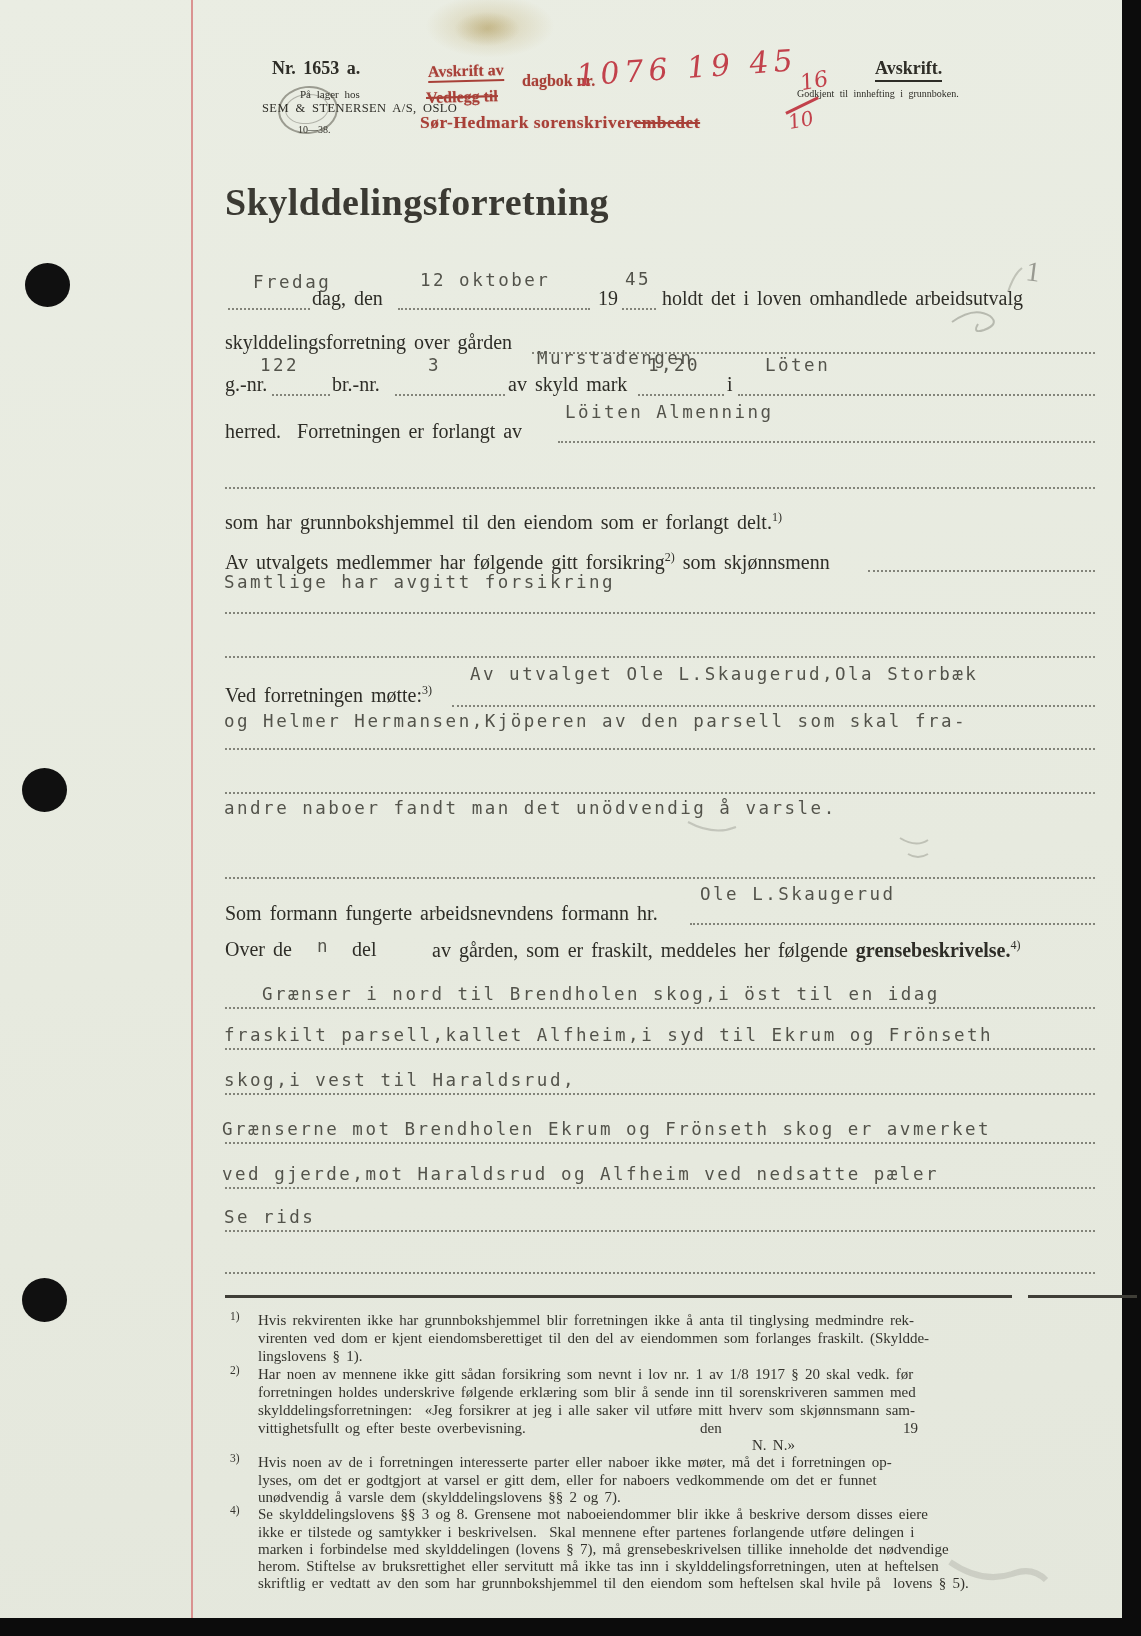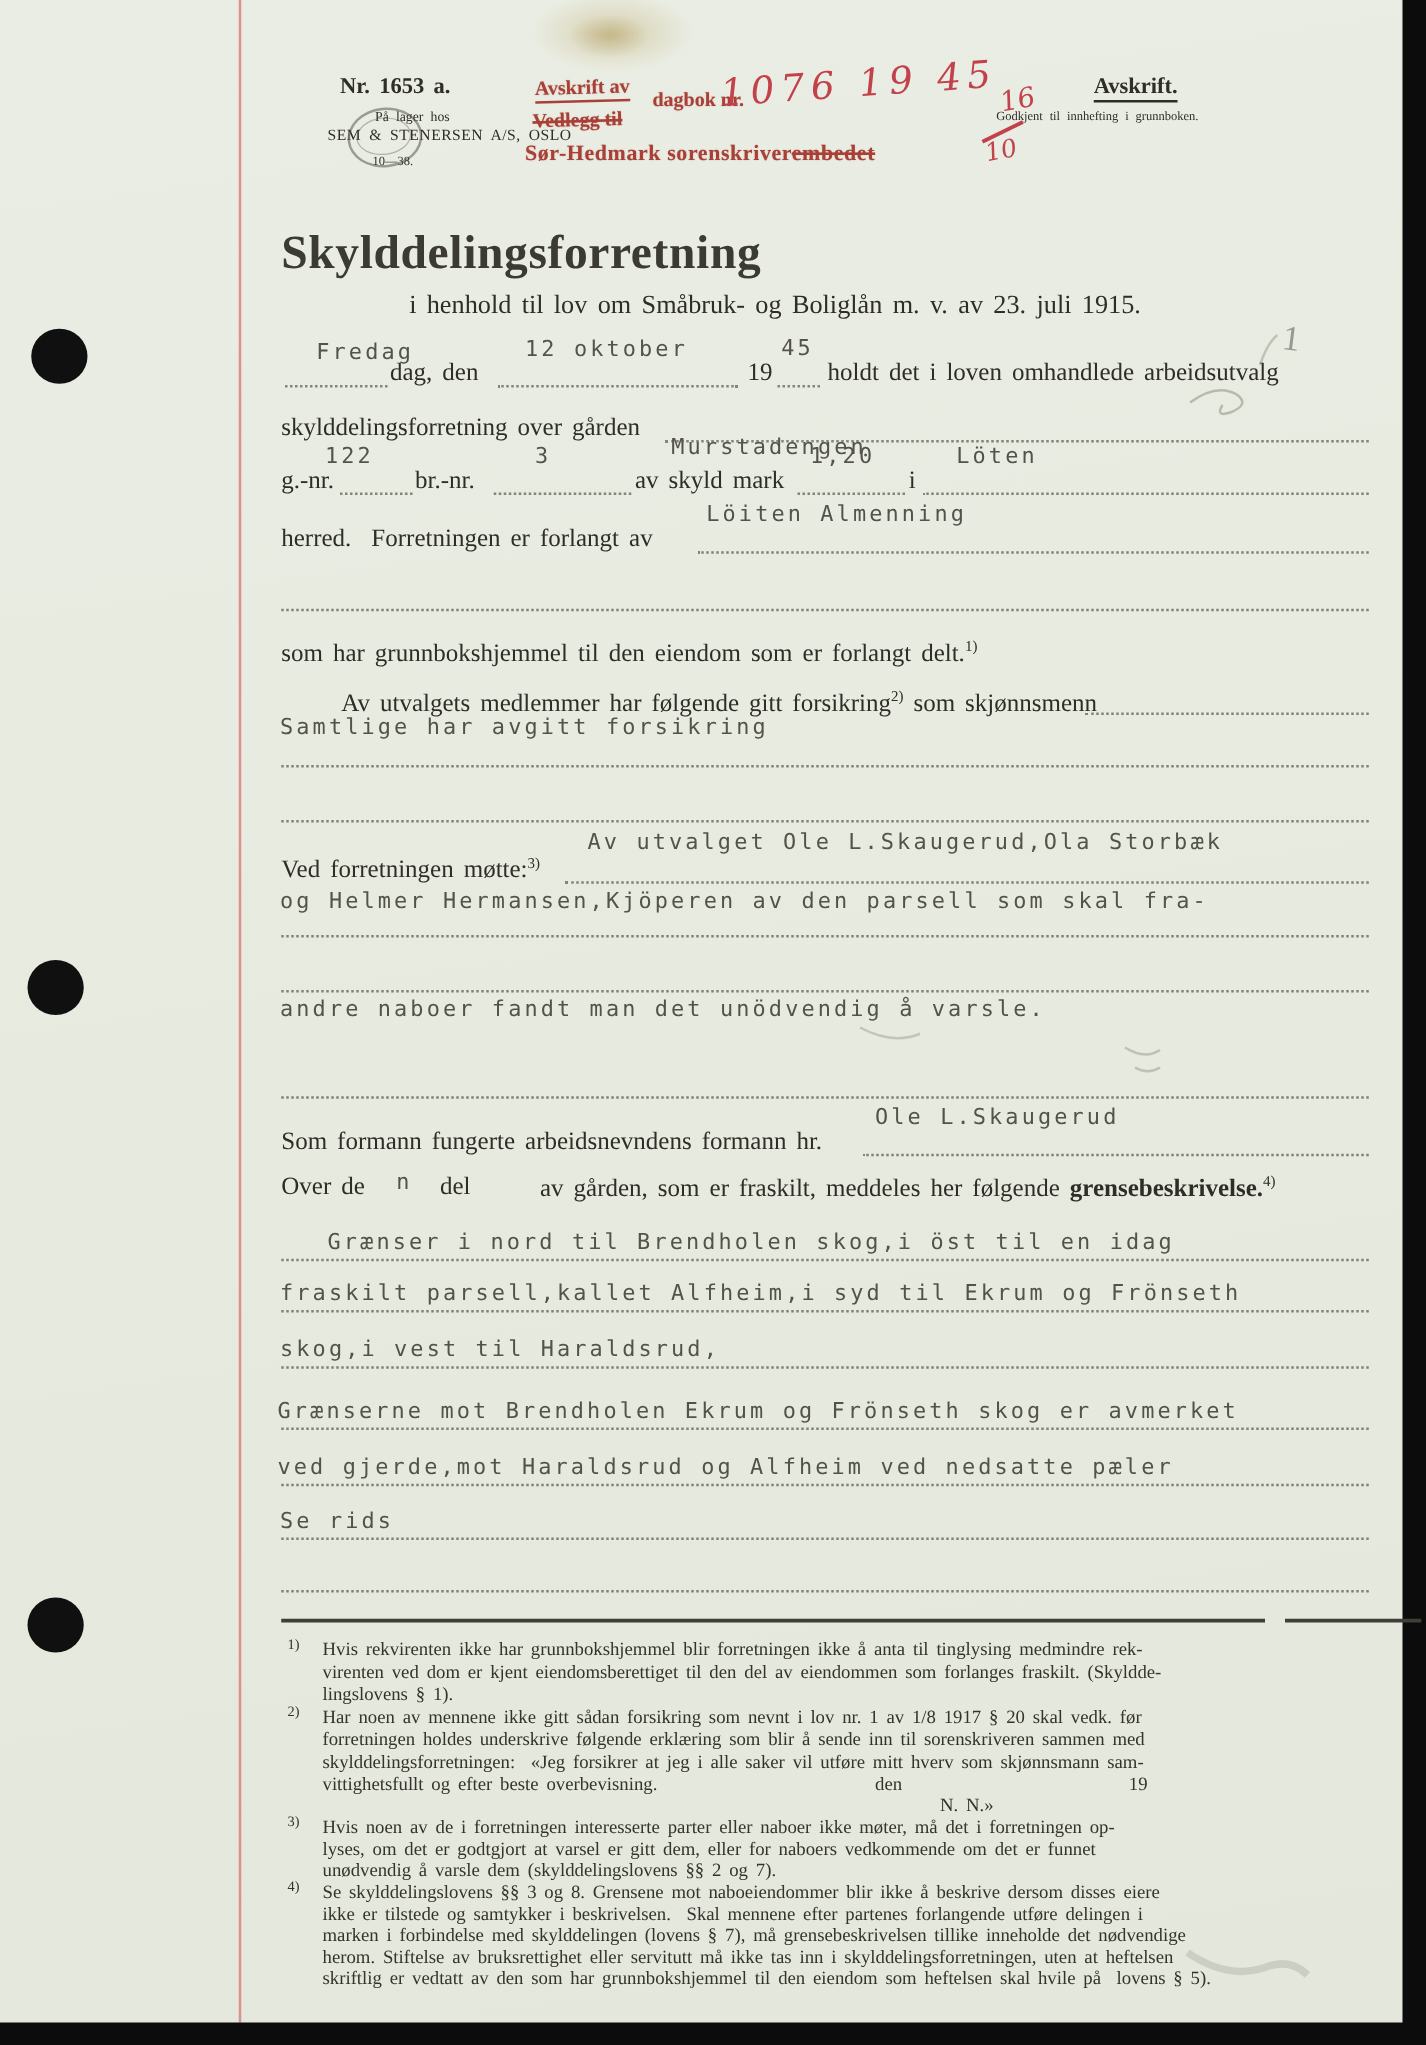--- a/index.html
+++ b/index.html
@@ -54,21 +54,20 @@
   <span class="hand" style="left:576px;top:50px;font-size:30px;letter-spacing:5px;transform:rotate(-4deg) skewX(-10deg);">1076 19 45</span>
   <span class="hand" style="left:800px;top:68px;font-size:22px;transform:rotate(-10deg) skewX(-8deg);">16</span>
   <div class="abs" style="left:784px;top:104px;width:36px;height:2.5px;background:#c2414b;transform:rotate(-26deg);"></div>
   <span class="hand" style="left:788px;top:108px;font-size:20px;transform:rotate(-10deg) skewX(-8deg);">10</span>
   <span class="stamp" style="left:420px;top:112px;font-size:17.5px;letter-spacing:.5px;"><span>Sør-Hedmark sorenskriver</span><span class="strike">embedet</span></span>
 
   <span class="pr" style="left:875px;top:58px;font-size:18px;font-weight:bold;border-bottom:2px solid #2e2d27;padding-bottom:1px;">Avskrift.</span>
   <span class="pr" style="left:797px;top:88px;font-size:10px;">Godkjent til innhefting i grunnboken.</span>
 
   <div class="pr" style="left:225px;top:180px;width:790px;text-align:left;font-size:38px;font-weight:bold;letter-spacing:.5px;color:#3b3a33;">Skylddelingsforretning</div>
-  <div class="pr" style="left:225px;top:231px;width:790px;text-align:center;font-size:21px;">i henhold til lov om Småbruk- og Boliglån m. v. av 23. juli 1915.</div>
 
   <span class="tw" style="left:253px;top:272px;">Fredag</span>
   <i class="dots" style="left:228px;top:308px;width:82px;"></i>
   <span class="pr" style="left:312px;top:287px;">dag, den</span>
   <i class="dots" style="left:398px;top:308px;width:192px;"></i>
   <span class="tw" style="left:420px;top:270px;">12 oktober</span>
   <span class="pr" style="left:598px;top:287px;">19</span>
   <span class="tw" style="left:625px;top:269px;">45</span>
   <i class="dots" style="left:622px;top:308px;width:34px;"></i>
   <span class="pr" style="left:662px;top:287px;">holdt det i loven omhandlede arbeidsutvalg</span>
@@ -92,21 +91,21 @@
   <i class="dots" style="left:738px;top:394px;width:357px;"></i>
 
   <span class="pr" style="left:225px;top:420px;">herred.  Forretningen er forlangt av</span>
   <span class="tw" style="left:565px;top:402px;">Löiten Almenning</span>
   <i class="dots" style="left:558px;top:441px;width:537px;"></i>
 
   <i class="dots" style="left:225px;top:487px;width:870px;"></i>
 
   <span class="pr" style="left:225px;top:510px;"><span>som har grunnbokshjemmel til den eiendom som er forlangt delt.</span><span class="sup">1)</span></span>
 
-  <span class="pr" style="left:225px;top:550px;margin-left:48px;"><span>Av utvalgets medlemmer har følgende gitt forsikring</span><span class="sup">2)</span><span> som skjønnsmenn</span></span>
+  <span class="pr" style="left:225px;top:550px;"><span>Av utvalgets medlemmer har følgende gitt forsikring</span><span class="sup">2)</span><span> som skjønnsmenn</span></span>
   <i class="dots" style="left:868px;top:570px;width:227px;"></i>
   <span class="tw" style="left:224px;top:572px;">Samtlige har avgitt forsikring</span>
 
   <i class="dots" style="left:225px;top:612px;width:870px;"></i>
   <i class="dots" style="left:225px;top:656px;width:870px;"></i>
 
   <span class="pr" style="left:225px;top:683px;"><span>Ved forretningen møtte:</span><span class="sup">3)</span></span>
   <span class="tw" style="left:470px;top:664px;">Av utvalget Ole L.Skaugerud,Ola Storbæk</span>
   <i class="dots" style="left:452px;top:705px;width:643px;"></i>
   <span class="tw" style="left:224px;top:711px;">og Helmer Hermansen,Kjöperen av den parsell som skal fra-</span>

